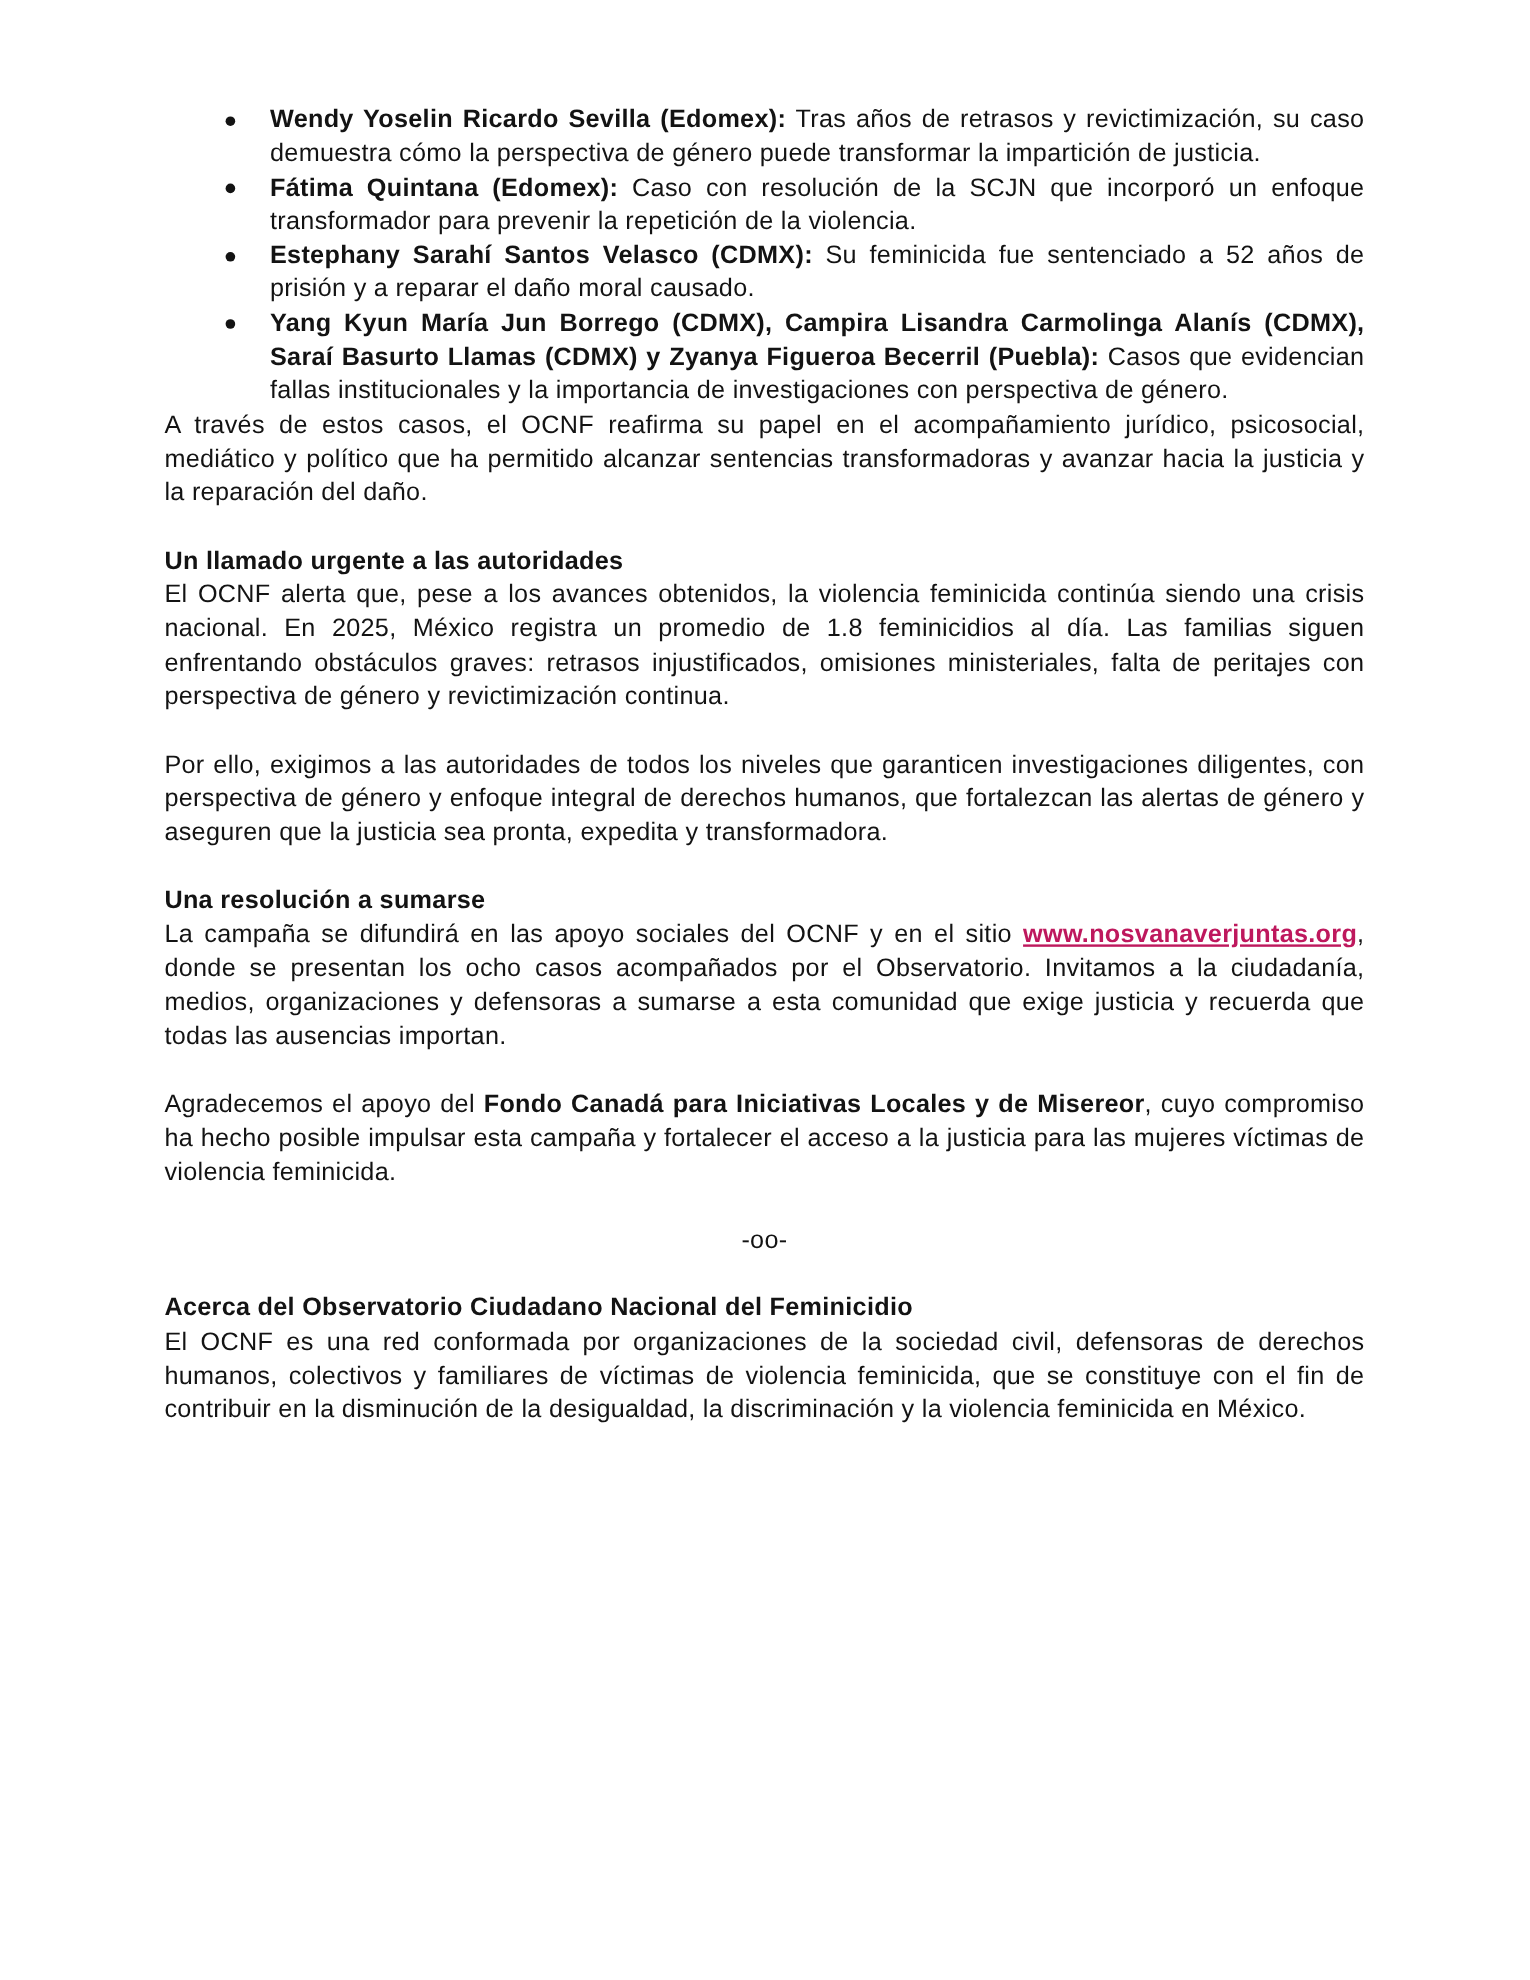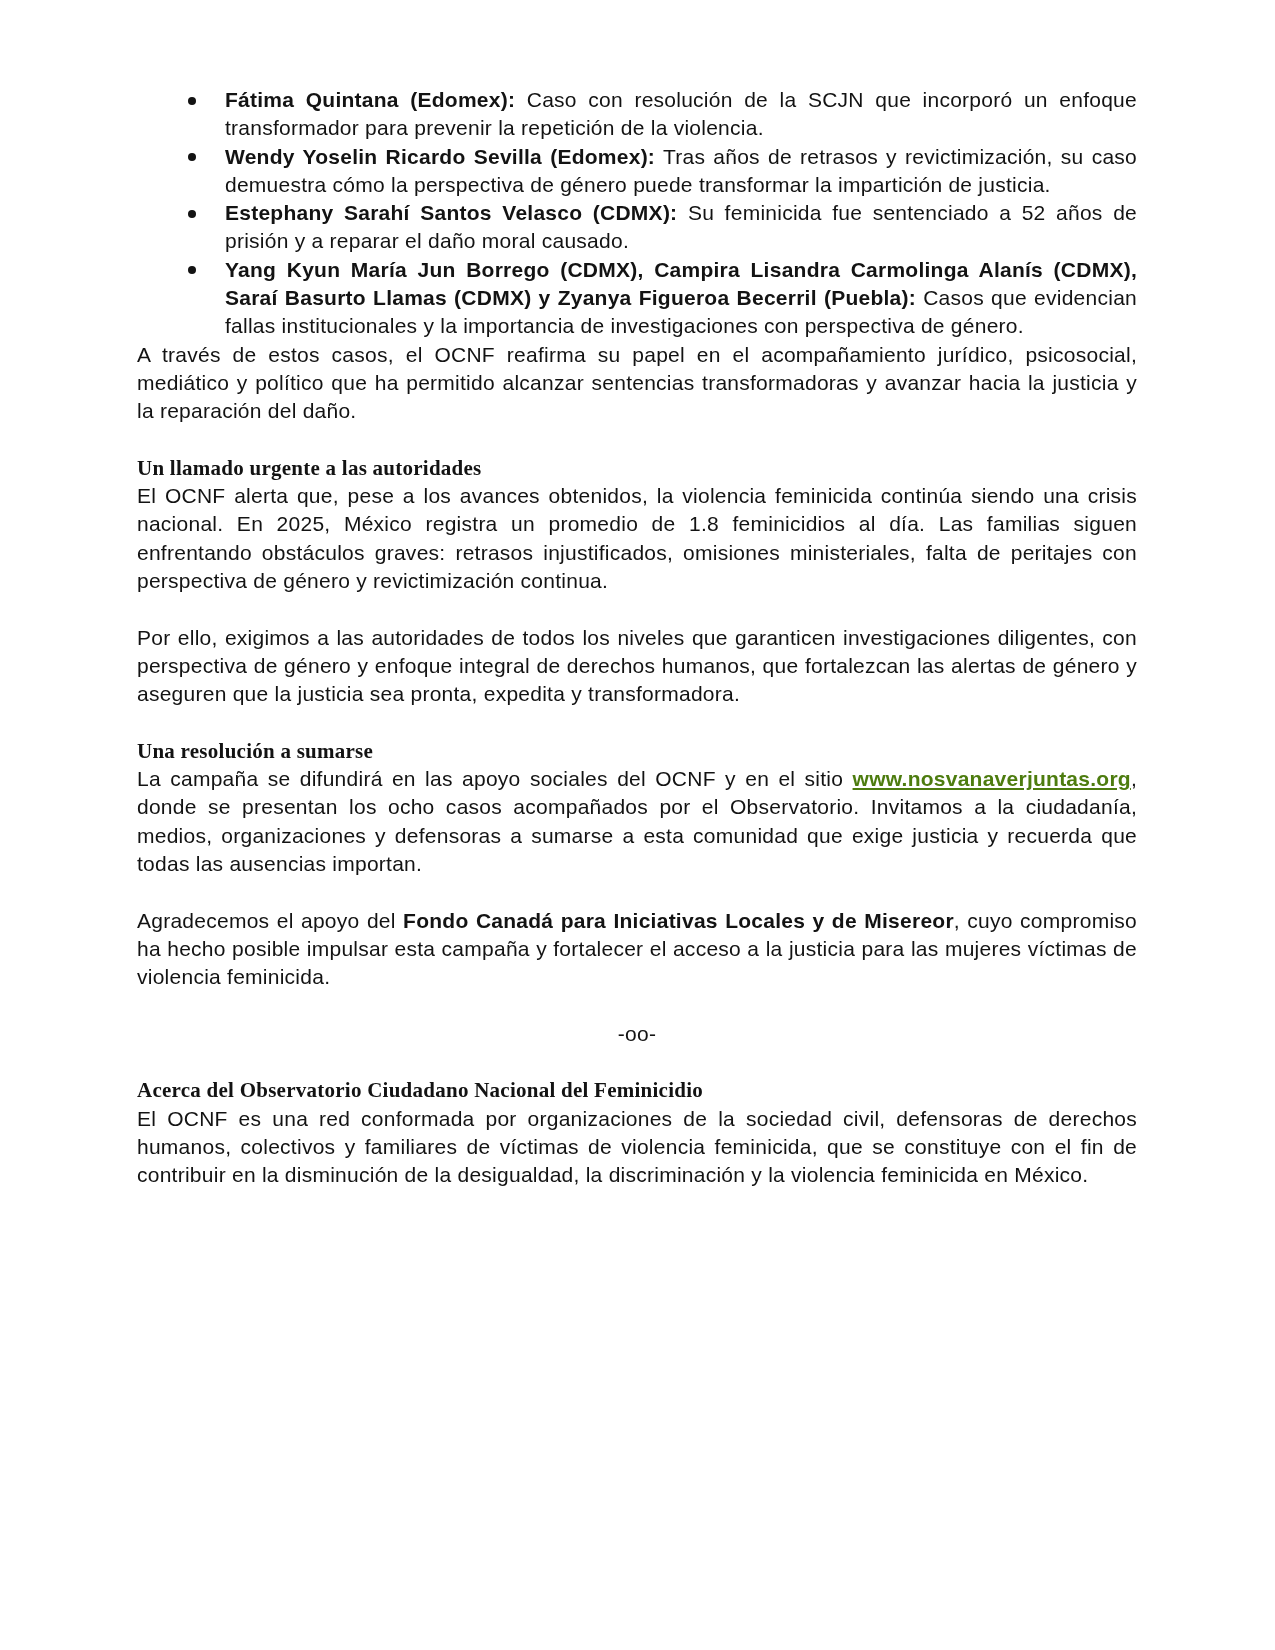--- a/index.html
+++ b/index.html
@@ -23,21 +23,20 @@
     overflow: hidden;
   }
   .block { margin: 0 0 28.3px 0; }
   p { margin: 0; text-align: justify; }
   h2 {
     margin: 0;
     font-size: 21px;
     line-height: 28.3px;
     font-weight: bold;
     text-align: left;
-    font-family: Liberation Serif, serif;
   }
   ul.case-list {
     margin: 0;
     padding: 0 0 0 88px;
     list-style: none;
   }
   ul.case-list li {
     position: relative;
     text-align: justify;
   }
@@ -45,42 +44,42 @@
     position: absolute;
     left: -37px;
     top: 10.5px;
     width: 8px;
     height: 8px;
     border-radius: 50%;
     background: #131313;
   }
   .bold-lead { font-weight: bold; }
   a.doc-link {
-    color: #4d7c0f;
+    color: #be185d;
     font-weight: bold;
     cursor: pointer;
   }
   .separator {
     text-align: center;
     font-weight: normal;
   }
 </style>
 </head>
 <body>
 
 <div class="page">
 
   <ul class="case-list block">
     <li>
       <span class="bullet"></span>
-      <span class="bold-lead">Fátima Quintana (Edomex):</span><span> Caso con resolución de la SCJN que incorporó un enfoque transformador para prevenir la repetición de la violencia.</span>
+      <span class="bold-lead">Wendy Yoselin Ricardo Sevilla (Edomex):</span><span> Tras años de retrasos y revictimización, su caso demuestra cómo la perspectiva de género puede transformar la impartición de justicia.</span>
     </li>
     <li>
       <span class="bullet"></span>
-      <span class="bold-lead">Wendy Yoselin Ricardo Sevilla (Edomex):</span><span> Tras años de retrasos y revictimización, su caso demuestra cómo la perspectiva de género puede transformar la impartición de justicia.</span>
+      <span class="bold-lead">Fátima Quintana (Edomex):</span><span> Caso con resolución de la SCJN que incorporó un enfoque transformador para prevenir la repetición de la violencia.</span>
     </li>
     <li>
       <span class="bullet"></span>
       <span class="bold-lead">Estephany Sarahí Santos Velasco (CDMX):</span><span> Su feminicida fue sentenciado a 52 años de prisión y a reparar el daño moral causado.</span>
     </li>
     <li>
       <span class="bullet"></span>
       <span class="bold-lead">Yang Kyun María Jun Borrego (CDMX), Campira Lisandra Carmolinga Alanís (CDMX), Saraí Basurto Llamas (CDMX) y Zyanya Figueroa Becerril (Puebla):</span><span> Casos que evidencian fallas institucionales y la importancia de investigaciones con perspectiva de género.</span>
     </li>
   </ul>

